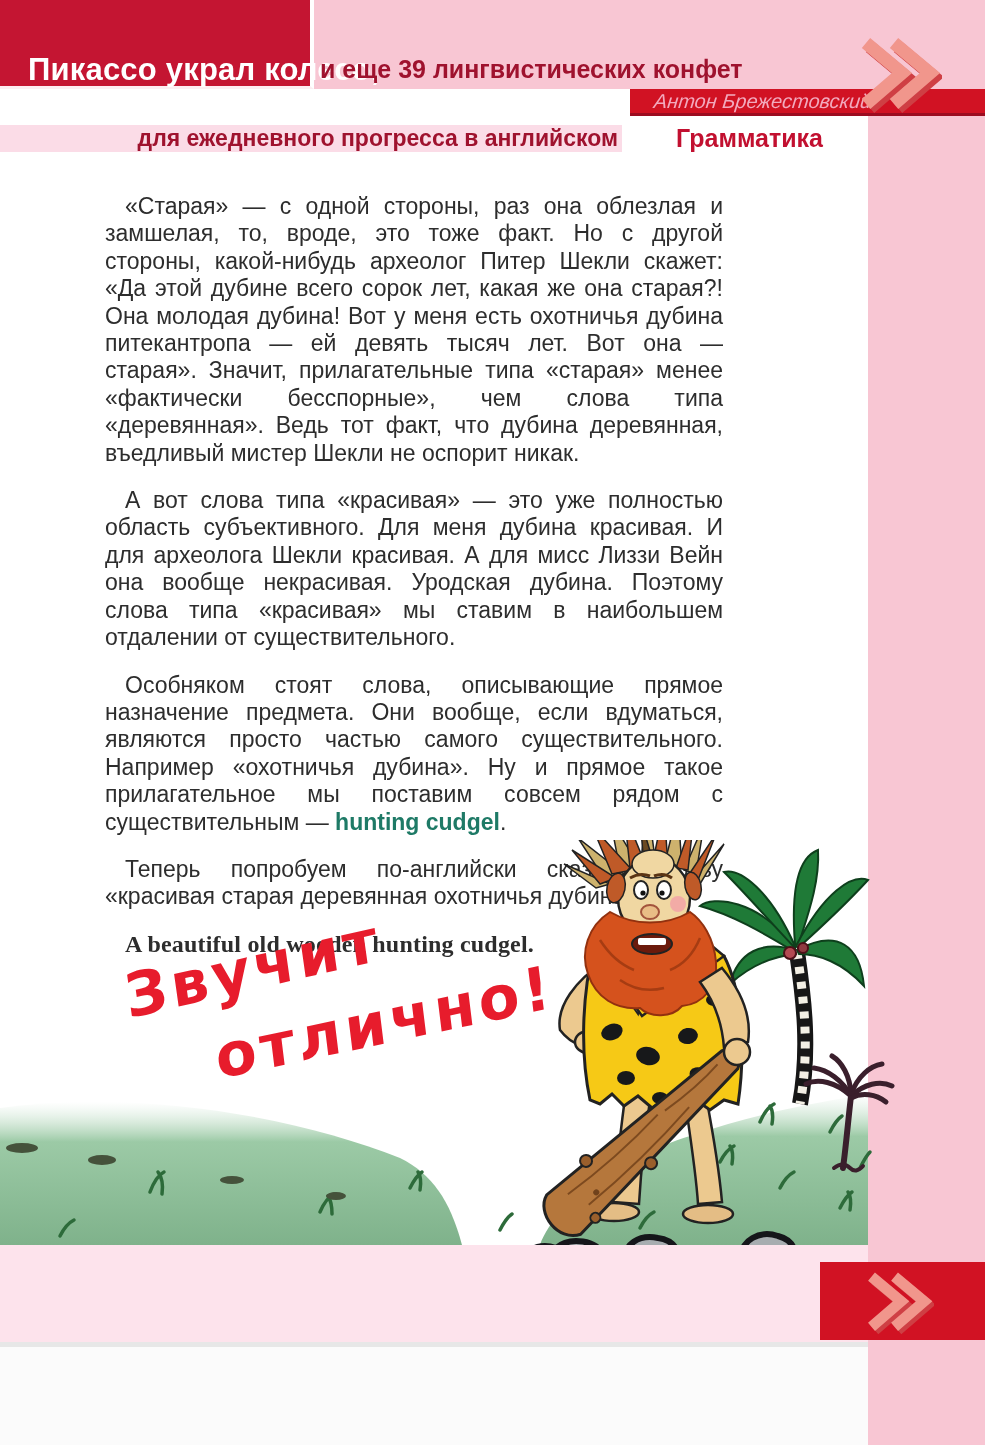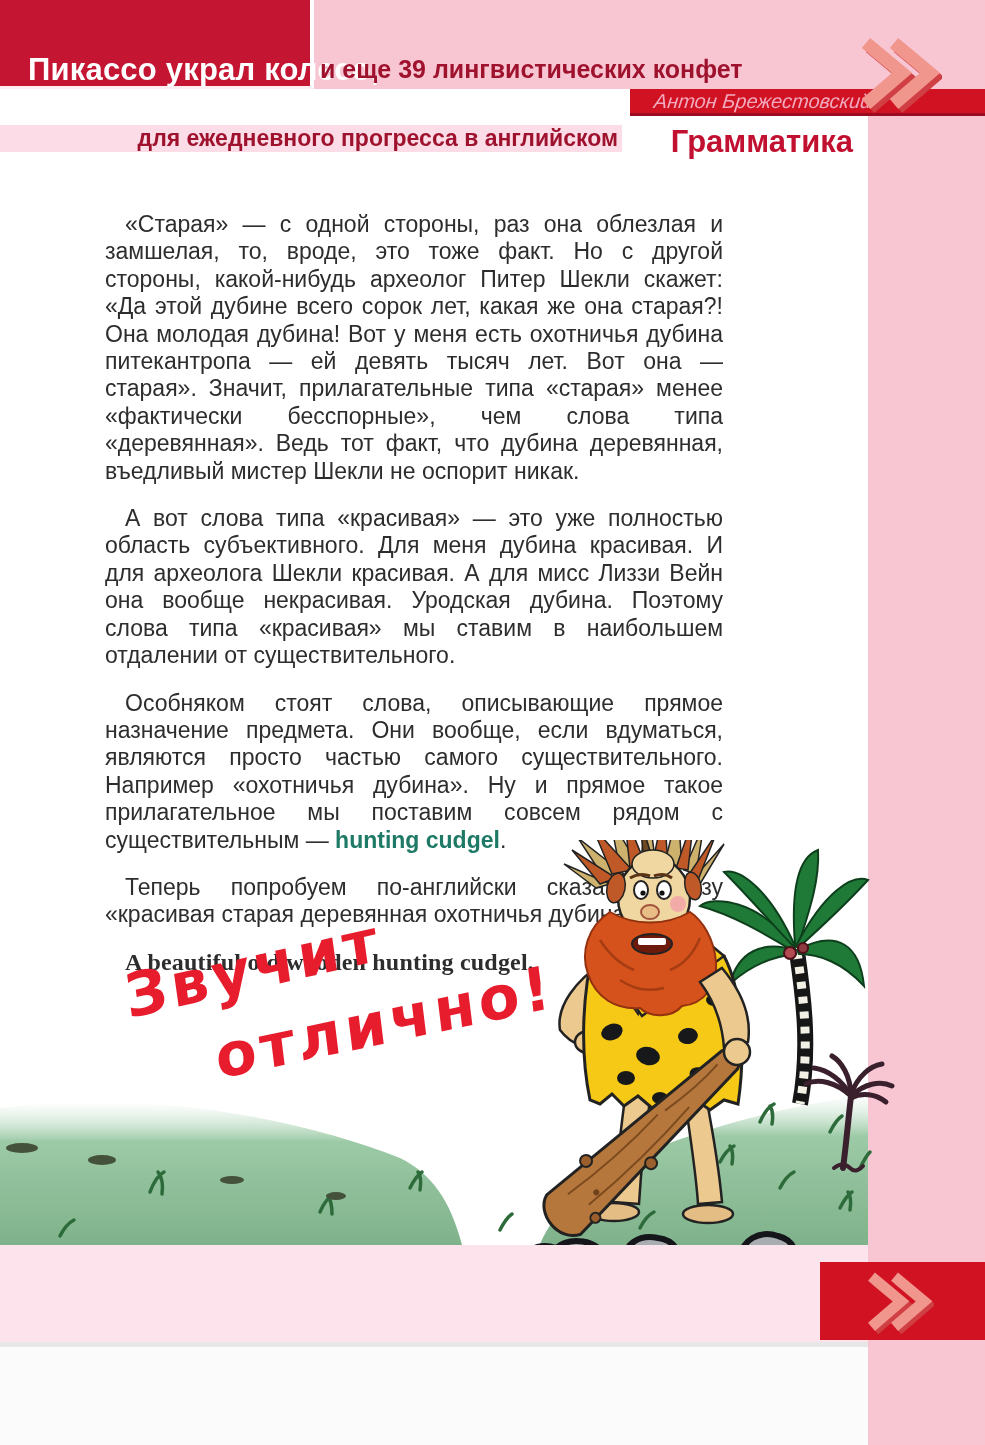--- a/index.html
+++ b/index.html
@@ -36,30 +36,30 @@
     background:var(--red-band,#d11223);
     border-bottom:3px solid #9c0c20;box-sizing:border-box;
     display:flex;align-items:center;
   }
   .author{
     color:var(--author-pink,#f2a9bd);font-style:italic;font-size:20px;
     padding-left:24px;white-space:nowrap;transform:skewX(-6deg);
   }
   .chevrons-top{position:absolute;left:852px;top:30px;width:90px;height:90px;}
   .section-heading{
-    position:absolute;right:132px;top:124px;
-    color:var(--section-red,#c21030);font-weight:bold;font-size:31px;white-space:nowrap;
+    position:absolute;right:162px;top:124px;
+    color:var(--section-red,#c21030);font-weight:bold;font-size:25px;white-space:nowrap;
   }
   
   .body-text{
     position:absolute;left:105px;top:193px;width:618px;
     color:var(--body-text,#2d2d2d);font-size:23px;line-height:27.4px;
     text-align:justify;
   }
-  .body-text p{margin:18px 0 20px 0;text-indent:20px;text-align-last:left;}
+  .body-text p{margin:0 0 20px 0;text-indent:20px;text-align-last:left;}
   .teal{color:var(--highlight-teal,#1e7a66);font-family:Liberation Sans, sans-serif;font-weight:bold;}
   .english{
     font-family:"Liberation Serif",serif;font-weight:bold;font-size:24px;
     margin-top:4px;text-indent:20px;letter-spacing:.2px;
   }
   
   .hand{position:absolute;color:var(--handwritten-red,#e71c2c);font-weight:800;
         font-family:"DejaVu Sans",sans-serif;white-space:nowrap;line-height:1;}
   .hand-1{left:122px;top:938px;font-size:60px;letter-spacing:4px;transform:rotate(-13deg) skewX(-5deg);}
   .hand-2{left:212px;top:992px;font-size:60px;letter-spacing:4px;transform:rotate(-12deg) skewX(-5deg);}

